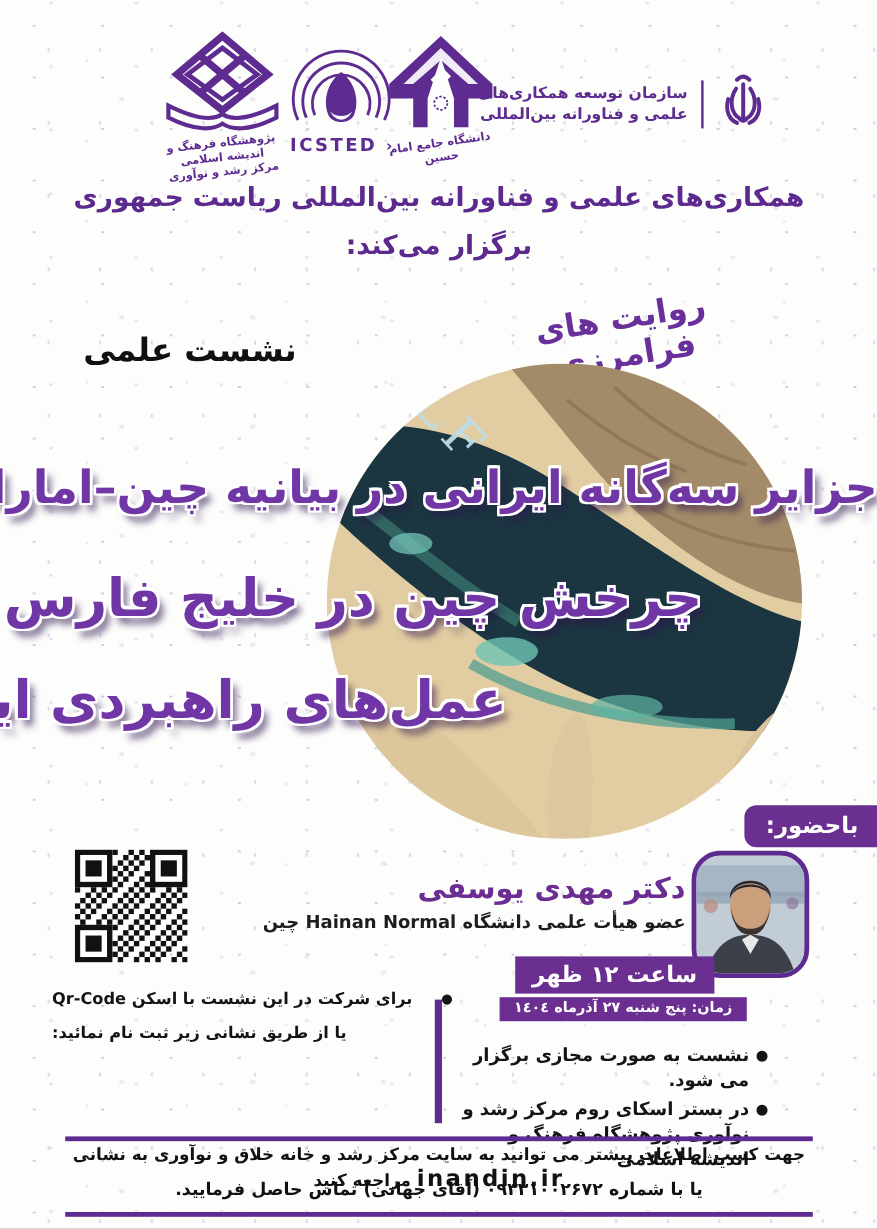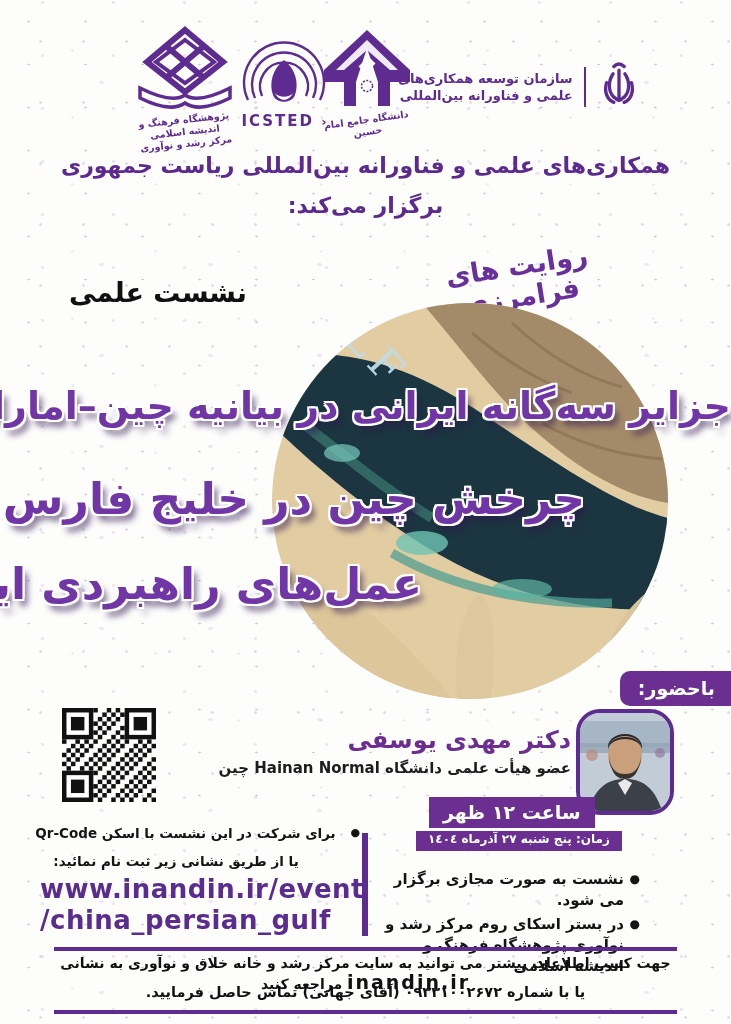--- a/index.html
+++ b/index.html
@@ -45,21 +45,21 @@
   .sp-name{right:160px;top:726px;font-size:24px;font-weight:700;color:#6b2d91;white-space:nowrap;}
   .sp-affil{right:160px;top:759px;font-size:15px;font-weight:700;color:#1d1d1d;white-space:nowrap;text-align:right;}
   .time-badge{left:429px;top:797px;padding:4px 14px 5px;font-size:19px;}
   .date-badge{left:416px;top:831px;padding:1px 12px 5px;font-size:12px;}
   
   .rbullets{right:91px;top:869px;width:262px;font-size:15px;font-weight:700;color:#141414;line-height:21px;}
   .rbullets .bullet{position:relative;padding-right:16px;margin-bottom:3px;}
   .rbullets .bullet::before{content:"●";position:absolute;right:0;top:0;font-size:12px;}
   
   .qr{left:62px;top:708px;width:94px;height:94px;}
-  .regtext{left:26px;top:819px;width:334px;text-align:center;font-size:13.5px;font-weight:700;color:#141414;line-height:28px;}
+  .regtext{left:43px;top:819px;width:334px;text-align:left;font-size:13.5px;font-weight:700;color:#141414;line-height:28px;}
   .regtext .bullet{position:relative;padding-right:15px;}
   .regtext .bullet::before{content:"●";position:absolute;right:0;top:0;font-size:11px;}
   .regtext .indent{padding-right:34px;}
   .latin{direction:ltr;unicode-bidi:embed;font-weight:800;}
   .url{left:40px;top:874px;width:322px;direction:ltr;text-align:left;font-size:26px;font-weight:800;color:#5b2c8f;line-height:31px;letter-spacing:.5px;}
   .vdivider{left:362px;top:833px;width:6px;height:103px;background:#5e2c91;}
   
   .rule{left:54px;width:623px;height:4px;background:#5e2c90;}
   .rule1{top:947px;} .rule2{top:1010px;}
   .foot1{top:955px;left:0;width:731px;text-align:center;font-size:14px;font-weight:700;color:#111;}
@@ -332,24 +332,20 @@
         <rect x="4.476190476190476" y="67.14285714285714" width="22.38095238095238" height="22.38095238095238" fill="#fff"></rect>
         <rect x="8.952380952380953" y="71.61904761904762" width="13.428571428571429" height="13.428571428571429" fill="#111"></rect>
       </svg>
   </div>
 
   <div class="abs regtext">
     <div class="bullet"><span>برای شرکت در این نشست با اسکن</span> <span class="latin">Qr-Code</span></div>
     <div class="indent">یا از طریق نشانی زیر ثبت نام نمائید:</div>
   </div>
 
-  <div class="abs url">
-    <div>www.inandin.ir/event</div>
-    <div>/china_persian_gulf</div>
-  </div>
 
   <div class="abs vdivider"></div>
 
   <div class="abs rule rule1"></div>
   <div class="abs foot1">
     <span>جهت کسب اطلاعات بیشتر می توانید به سایت مرکز رشد و خانه خلاق و نوآوری به نشانی</span>
     <span class="site">inandin.ir</span>
     <span>مراجعه کنید</span>
   </div>
   <div class="abs foot2">یا با شماره ۰۹۳۳۱۰۰۲۶۷۲ (آقای جهانی) تماس حاصل فرمایید.</div>

